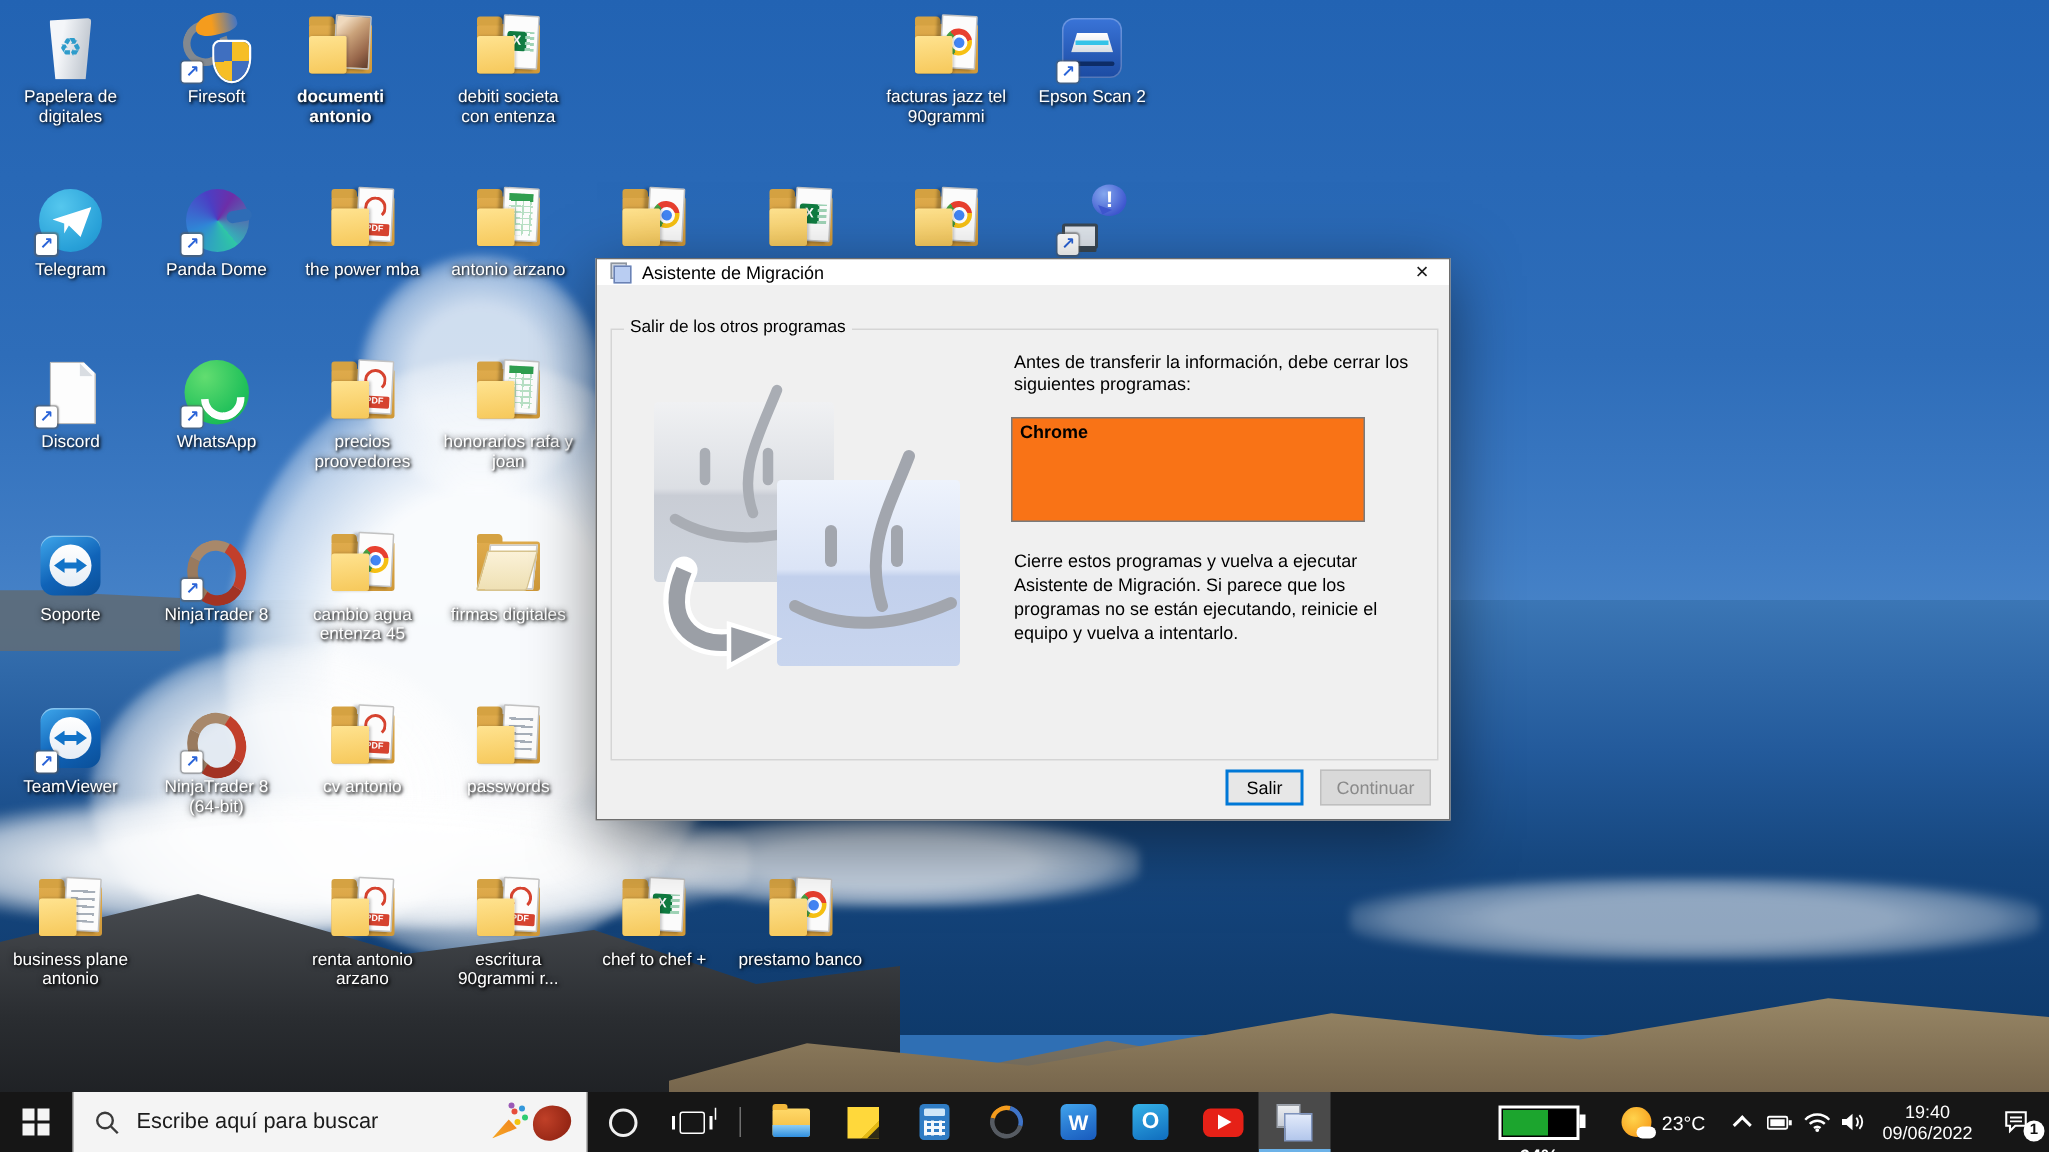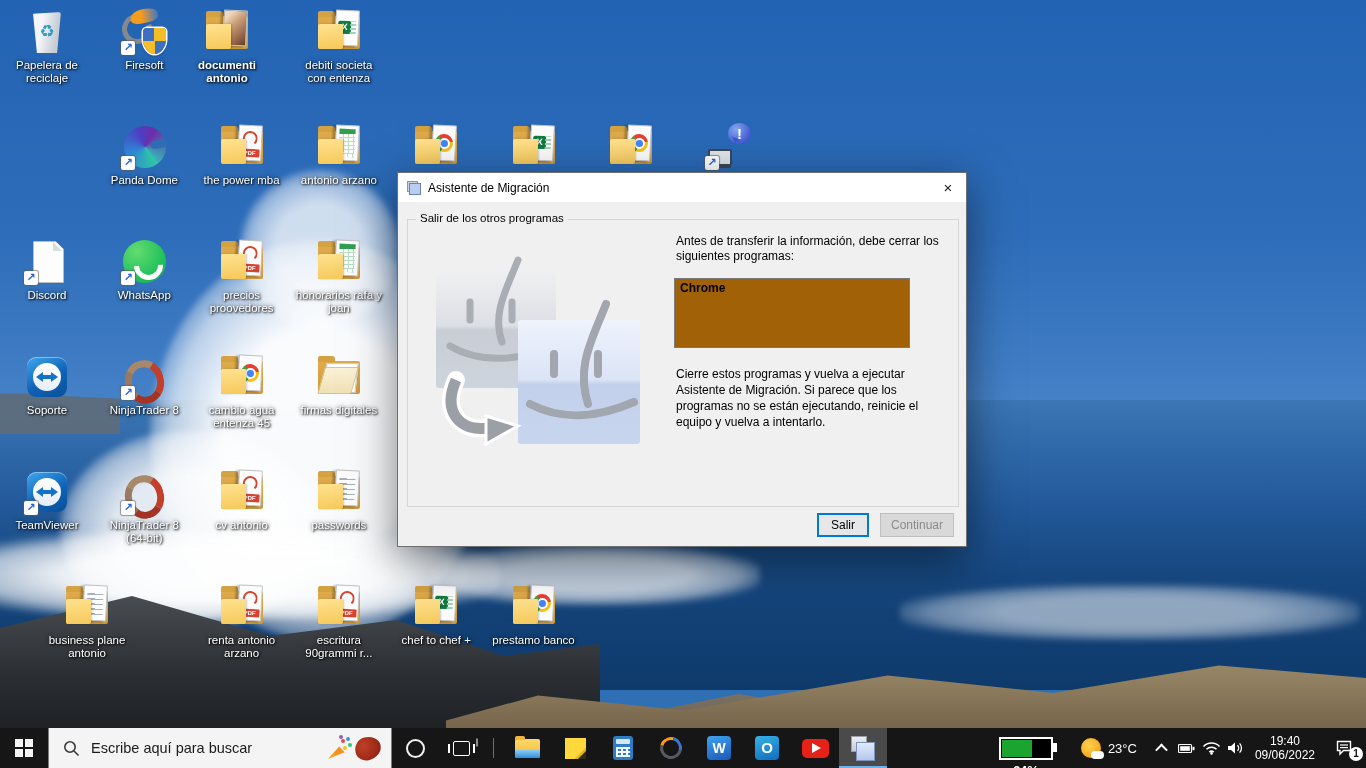--- a/index.html
+++ b/index.html
@@ -116,31 +116,31 @@
   .al-bub { right:1px; top:0; width:23px; height:21px; border-radius:50%;
     background:radial-gradient(circle at 35% 30%,#86a9ef,#3e57d0 75%); }
   .al-bub::before { content:"!"; position:absolute; left:0; right:0; top:0; color:#fff;
     font:bold 15px/21px "Liberation Sans",sans-serif; text-align:center; }
   .al-bub::after { content:""; position:absolute; left:2px; bottom:-4px; border:5px solid rgba(0,0,0,0);
     border-top-color:#3e57d0; transform:rotate(20deg); }
 
   
   .dialog { position:absolute; left:397px; top:172px; width:570px; height:375px; z-index:5;
     background:#f0f0f0; border:1px solid #6e6e6e; box-shadow:0 12px 42px rgba(0,0,0,.5); font-size:12px; color:#000; }
-  .titlebar { height:29px; background:#fff; display:flex; align-items:center; padding-left:8px; }
+  .titlebar { height:17px; background:#fff; display:flex; align-items:center; padding-left:8px; }
   .mig16 { position:relative; width:16px; height:16px; margin-right:6px; flex:0 0 auto; }
   .mig16::before { content:""; position:absolute; left:1px; top:1px; width:9px; height:9px; background:#cdd2da; border:1px solid #8e959e; }
   .mig16::after { content:""; position:absolute; right:1px; bottom:1px; width:10px; height:10px; background:#b9cdf2; border:1px solid #6b82b4; }
   .tb-title { font-size:12px; }
   .closex { margin-left:auto; width:36px; height:29px; display:flex; align-items:center; justify-content:center; font-size:15px; color:#1a1a1a; }
   .gbox { position:absolute; left:9px; top:46px; width:552px; height:288px; border:1px solid #d5d5d5; }
   .gbox-label { position:absolute; top:-8px; left:8px; background:#f0f0f0; padding:0 4px; font-size:11.5px; }
   .mac-art { position:absolute; left:22px; top:34px; width:212px; height:198px; }
   .instr { position:absolute; left:268px; top:14px; width:270px; line-height:15px; }
-  .listbox { position:absolute; left:266px; top:58px; width:236px; height:70px; background:#a16207; border:1px solid #7a7a7a; padding:2px 5px; }
+  .listbox { position:absolute; left:266px; top:58px; width:236px; height:70px; background:#f97316; border:1px solid #7a7a7a; padding:2px 5px; }
   .listbox b { font-size:12px; }
   .note { position:absolute; left:268px; top:146px; width:270px; line-height:16px; }
   .btnrow { position:absolute; right:12px; bottom:9px; display:flex; gap:11px; }
   .btn { min-width:52px; height:24px; padding:0 10px; font:12px "Liberation Sans",sans-serif;
     background:#e1e1e1; border:1px solid #adadad; }
   .btn.focused { border:2px solid #0078d7; background:#e7e7e7; }
   .btn:disabled { background:#d9d9d9; color:#8a8a8a; border-color:#bfbfbf; }
 
   
   .taskbar { position:absolute; left:0; right:0; bottom:0; height:40px; background:#161616; z-index:10; display:flex; align-items:stretch; }
@@ -222,21 +222,21 @@
   <div class="foam fo1"></div>
   <div class="foam fo2"></div>
   <div class="foam fo3"></div>
   <div class="bg-rock-mid"></div>
   <div class="bg-rock-left"></div>
   <div class="bg-rock-right"></div>
 
   <div id="desk">
       <div class="desk-icon" style="left: 3px; top: 8px;">
         <div class="di-art t-recycle"></div>
-        <div class="di-label">Papelera de reciclaje</div>
+        <div class="di-label">Papelera de digitales</div>
       </div>
       <div class="desk-icon" style="left: 100.3px; top: 8px;">
         <div class="di-art t-firesoft">
           <i class="fs-ring"></i>
           <i class="fs-flame"></i>
           <i class="fs-shield"></i>
           <i class="sc"></i>
         </div>
         <div class="di-label">Firesoft</div>
       </div>
@@ -249,20 +249,42 @@
         <div class="di-label">documenti antonio</div>
       </div>
       <div class="desk-icon" style="left: 294.9px; top: 8px;">
         <div class="di-art t-folder m-excel">
           <i class="fb"></i>
           <i class="sh"></i>
           <i class="ff"></i>
         </div>
         <div class="di-label">debiti societa con entenza</div>
       </div>
+      <div class="desk-icon" style="left: 586.8px; top: 8px;">
+        <div class="di-art t-folder m-chrome">
+          <i class="fb"></i>
+          <i class="sh"></i>
+          <i class="ff"></i>
+        </div>
+        <div class="di-label">facturas jazz tel 90grammi</div>
+      </div>
+      <div class="desk-icon" style="left: 684.1px; top: 8px;">
+        <div class="di-art t-epson">
+          <i class="ep-body"></i>
+          <i class="ep-lid"></i>
+          <i class="sc"></i>
+        </div>
+        <div class="di-label">Epson Scan 2</div>
+      </div>
+      <div class="desk-icon" style="left: 3px; top: 123px;">
+        <div class="di-art t-telegram">
+          <i class="sc"></i>
+        </div>
+        <div class="di-label">Telegram</div>
+      </div>
       <div class="desk-icon" style="left: 100.3px; top: 123px;">
         <div class="di-art t-panda">
           <i class="sc"></i>
         </div>
         <div class="di-label">Panda Dome</div>
       </div>
       <div class="desk-icon" style="left: 197.6px; top: 123px;">
         <div class="di-art t-folder m-pdf">
           <i class="fb"></i>
           <i class="sh"></i>
@@ -392,21 +414,21 @@
         <div class="di-label">cv antonio</div>
       </div>
       <div class="desk-icon" style="left: 294.9px; top: 468px;">
         <div class="di-art t-folder m-lines">
           <i class="fb"></i>
           <i class="sh"></i>
           <i class="ff"></i>
         </div>
         <div class="di-label">passwords</div>
       </div>
-      <div class="desk-icon" style="left: 3px; top: 583px; margin-left: 40px;">
+      <div class="desk-icon" style="left: 3px; top: 583px;">
         <div class="di-art t-folder m-lines">
           <i class="fb"></i>
           <i class="sh"></i>
           <i class="ff"></i>
         </div>
         <div class="di-label">business plane antonio</div>
       </div>
       <div class="desk-icon" style="left: 197.6px; top: 583px;">
         <div class="di-art t-folder m-pdf">
           <i class="fb"></i>

